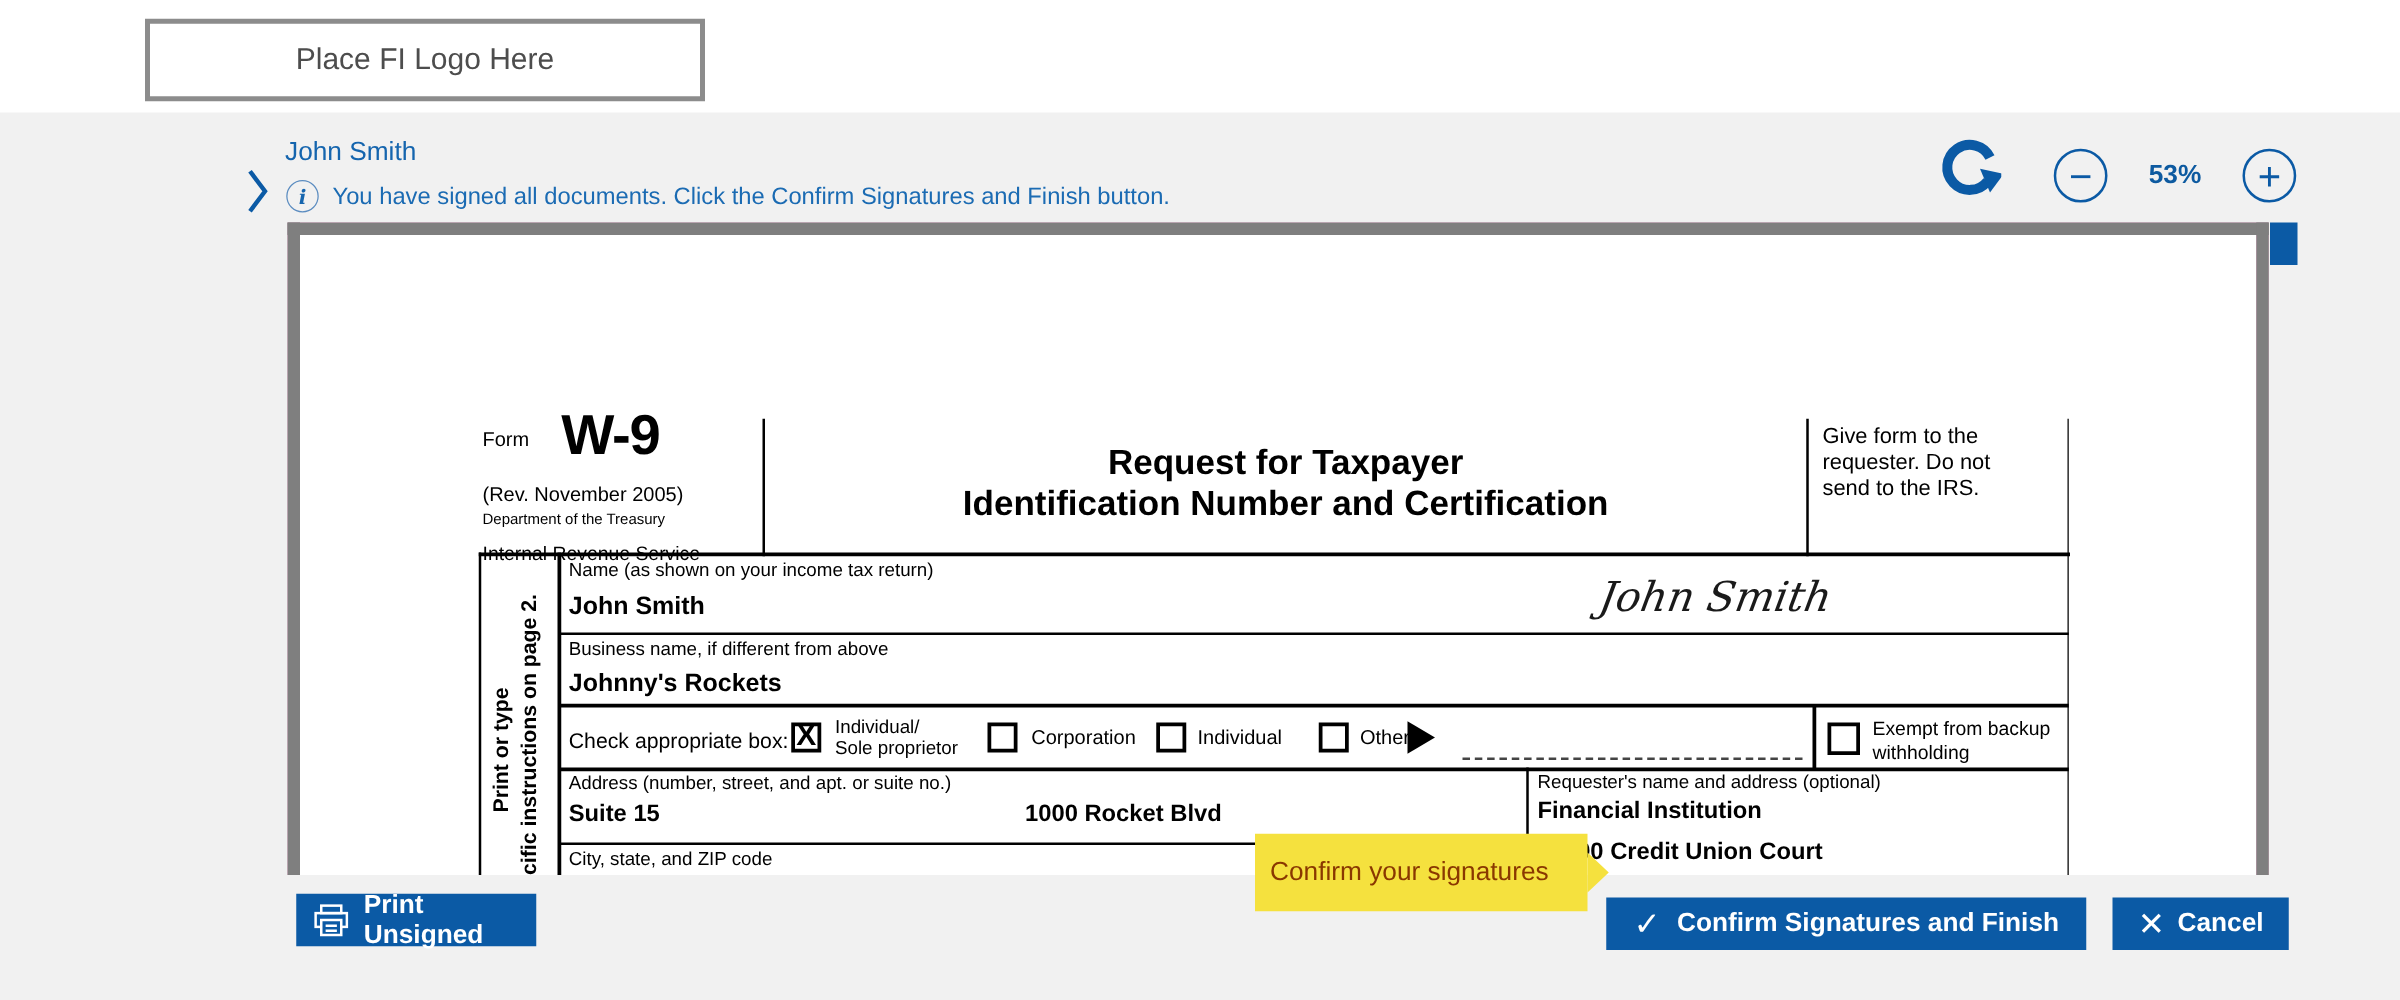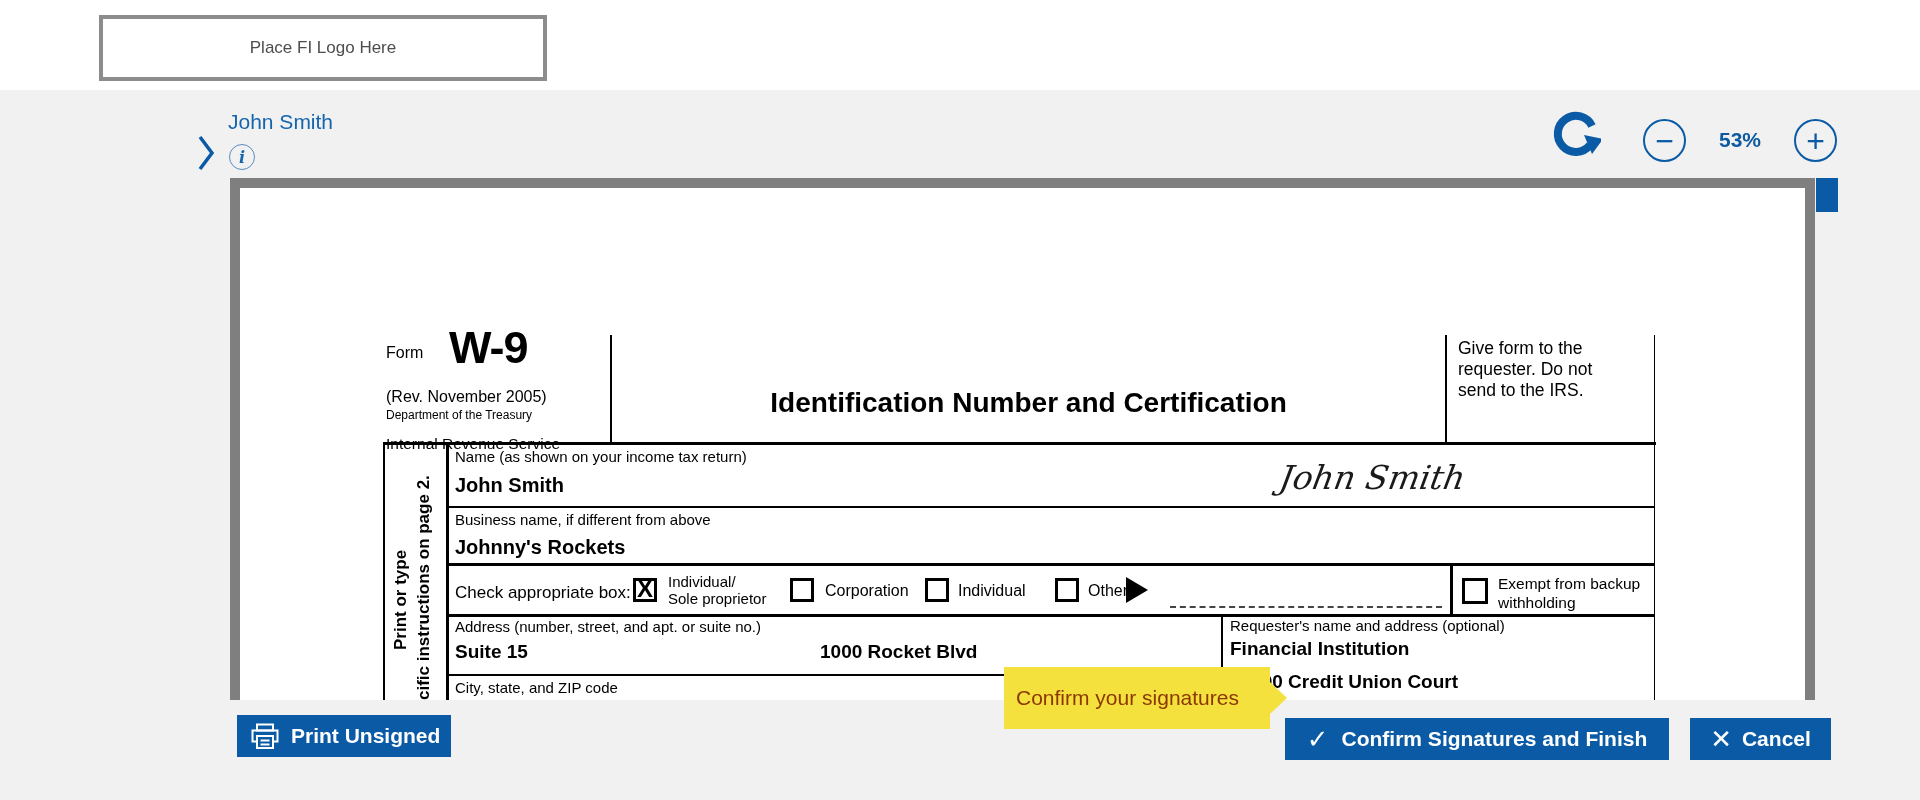--- a/index.html
+++ b/index.html
@@ -2,23 +2,23 @@
 <html><head>
 <meta charset="utf-8">
 <style>
   html,body{margin:0;padding:0;background:#fff;}
   .screen{position:relative;width:1920px;height:800px;background:#f1f1f1;overflow:hidden;
           font-family:"Liberation Sans",sans-serif;-webkit-font-smoothing:antialiased;}
   .abs{position:absolute;}
 
   
   .top-band{position:absolute;left:0;top:0;width:1920px;height:90px;background:#ffffff;}
-  .logo-box{position:absolute;left:99px;top:15px;width:440px;height:58px;background:#fff;
+  .logo-box{position:absolute;left:116px;top:15px;width:440px;height:58px;background:#fff;
             border:4px solid #8c8c8c;display:flex;align-items:center;justify-content:center;
-            color:#4d4d4d;font-size:17px;}
+            color:#4d4d4d;font-size:24px;}
 
   
   .chevron{position:absolute;left:196px;top:133px;}
   .signer-name{position:absolute;left:228px;top:110px;font-size:21px;color:#1565ae;}
   .info-circle{position:absolute;left:229px;top:144px;width:26px;height:26px;border:1.5px solid #5b8cc0;
                border-radius:50%;display:flex;align-items:center;justify-content:center;
                color:#1565ae;font-family:"DejaVu Serif",serif;font-style:italic;font-weight:bold;font-size:16px;box-sizing:border-box;}
   .info-message{position:absolute;left:266px;top:147px;font-size:19px;color:#1b6bb3;}
   .rotate-btn{position:absolute;left:1551px;top:108px;width:50px;height:52px;}
   .circle-btn{position:absolute;width:43px;height:43px;border:2px solid #0b5aa5;border-radius:50%;
@@ -74,21 +74,21 @@
   .addr-v1{left:215px;top:453px;font-size:19px;}
   .addr-v2{left:580px;top:453px;font-size:19px;}
   .req-label{left:990px;top:429px;}
   .req-1{left:990px;top:450px;font-size:19px;}
   .req-2{left:990px;top:483px;font-size:19px;}
   .city-label{left:215px;top:491px;}
 
   
   .btn{position:absolute;background:#0b5aa5;color:#fff;display:flex;align-items:center;
        font-size:21px;font-weight:bold;box-sizing:border-box;cursor:pointer;}
-  .print-btn{left:237px;top:715px;width:214px;height:42px;padding-left:14px;gap:12px;}
+  .print-btn{left:237px;top:715px;width:192px;height:42px;padding-left:14px;gap:12px;}
   .confirm-btn{left:1285px;top:718px;width:384px;height:42px;justify-content:center;gap:13px;}
   .cancel-btn{left:1690px;top:718px;width:141px;height:42px;justify-content:center;gap:10px;}
   .btn .glyph{font-size:26px;font-weight:normal;line-height:1;}
   .tooltip{position:absolute;left:1004px;top:667px;width:266px;height:62px;background:#f5e13e;
            color:#8a3800;font-size:21px;display:flex;align-items:center;padding-left:12px;box-sizing:border-box;}
   .tooltip:after{content:"";position:absolute;right:-17px;top:15px;width:0;height:0;
                  border-left:17px solid #f5e13e;border-top:16px solid transparent;border-bottom:16px solid transparent;}
 </style>
 </head>
 <body>
@@ -102,20 +102,21 @@
 
   <div class="chevron">
     <svg width="20" height="40" viewBox="0 0 20 40">
       <polyline points="4,4 16,20 4,36" fill="none" stroke="#0b5aa5" stroke-width="3.5"></polyline>
     </svg>
   </div>
   <div class="signer-name">John Smith</div>
   <div class="info-circle">
     <span>i</span>
   </div>
+  <div class="info-message">You have signed all documents. Click the Confirm Signatures and Finish button.</div>
 
   <div class="rotate-btn">
     <svg width="50" height="52" viewBox="0 0 50 52">
       <path d="M 41 18 A 18 18 0 1 0 39 37" fill="none" stroke="#0b5aa5" stroke-width="8"></path>
       <polygon points="33,27 52,31 41,46" fill="#0b5aa5"></polygon>
     </svg>
   </div>
   <div class="circle-btn zoom-out">
     <span>−</span>
   </div>
@@ -125,20 +126,21 @@
   </div>
 
   <div class="viewer">
     <div class="doc">
 
       <div class="abs f-form-word">Form</div>
       <div class="abs f-number">W-9</div>
       <div class="abs f-rev">(Rev. November 2005)</div>
       <div class="abs f-dept">Department of the Treasury</div>
       <div class="abs f-agency">Internal Revenue Service</div>
+      <div class="abs f-title" style="top:166px;">Request for Taxpayer</div>
       <div class="abs f-title" style="top:199px;">Identification Number and Certification</div>
       <div class="abs f-give">Give form to the
 requester. Do not
 send to the IRS.</div>
 
       <div class="vl" style="left:370px;top:147px;width:2px;height:110px;"></div>
       <div class="vl" style="left:1205px;top:147px;width:2px;height:110px;"></div>
       <div class="hl" style="left:143px;top:254px;width:1273px;height:3px;"></div>
       <div class="vl" style="left:143px;top:254px;width:2px;height:258px;"></div>
       <div class="vl" style="left:206px;top:254px;width:3px;height:258px;"></div>

